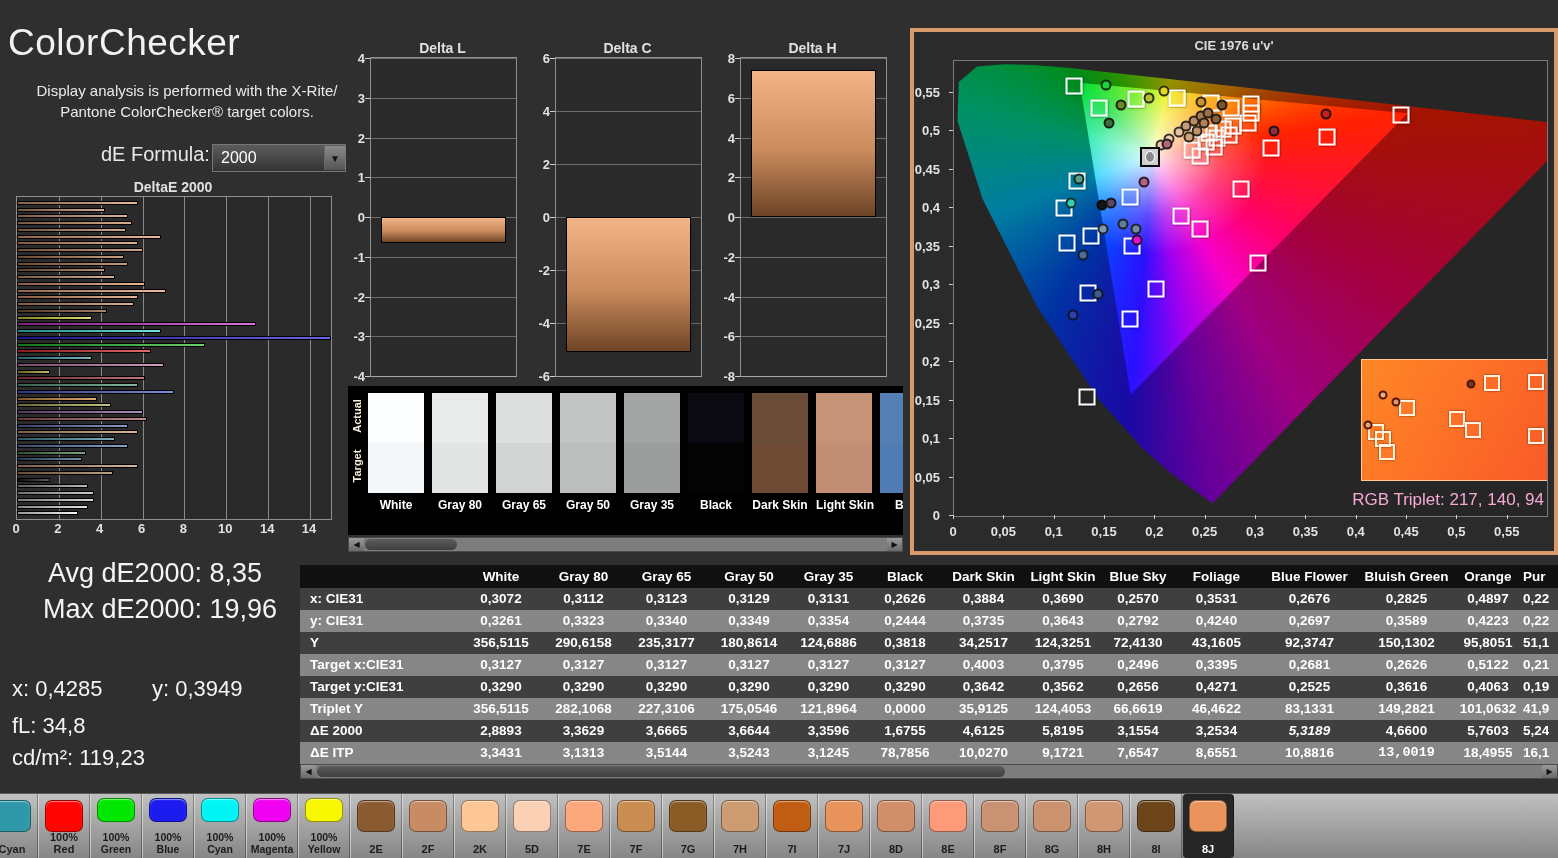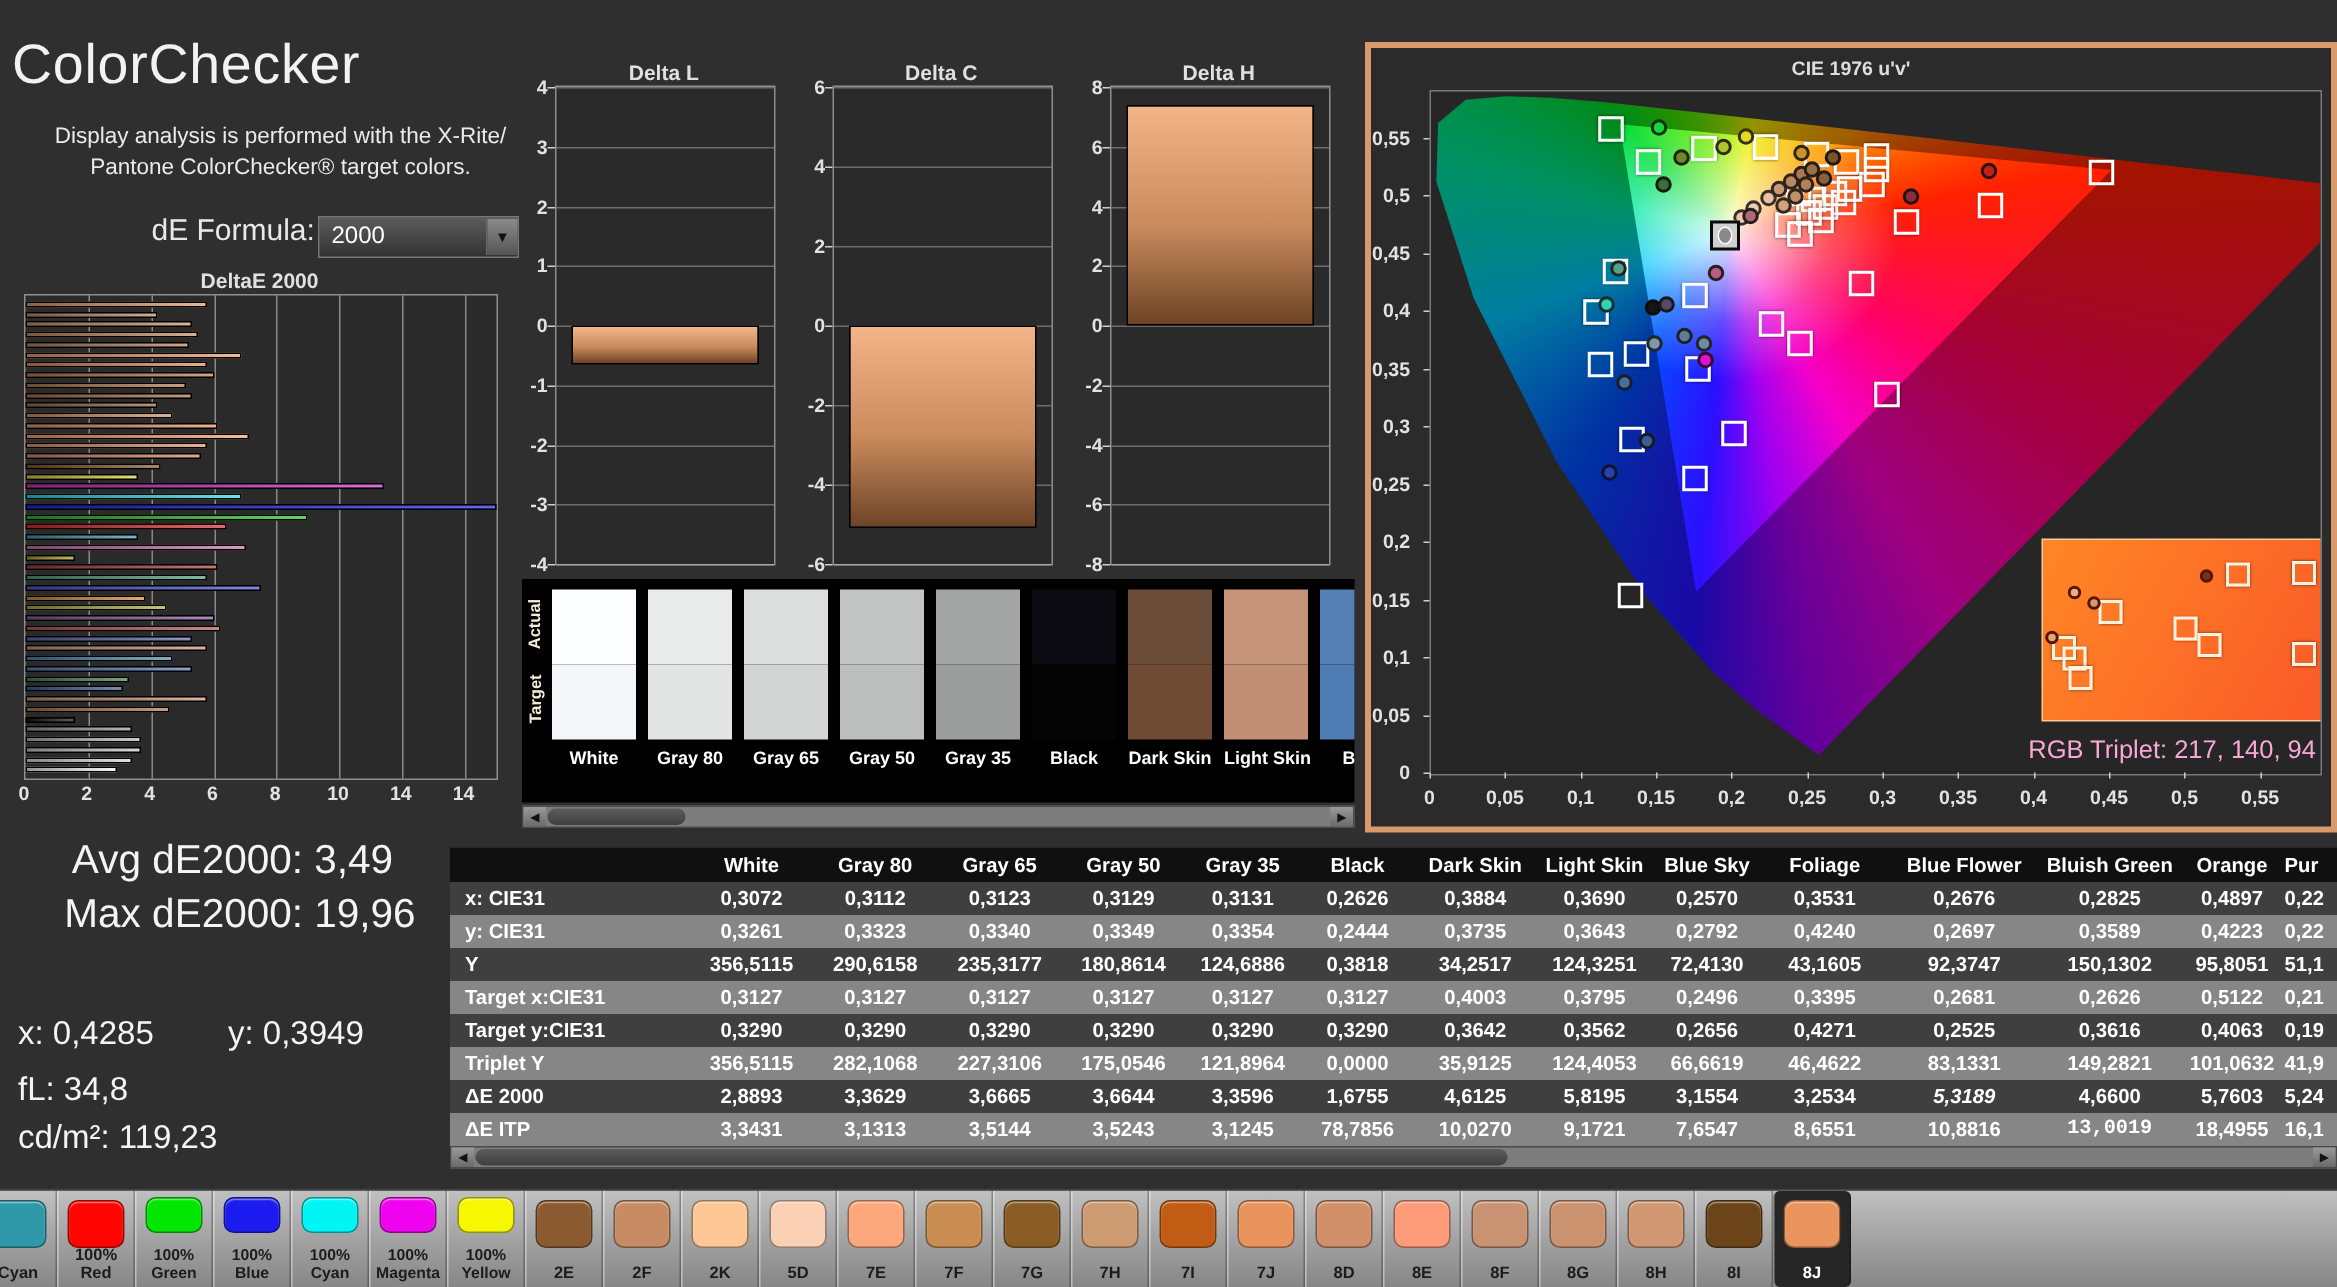--- a/index.html
+++ b/index.html
@@ -486,21 +486,21 @@
         <div class="cie-ylab" style="top: 406.012px; right: 614px;">0,1</div>
         <div class="cie-ynub" style="left: 35px; top: 406.012px;"></div>
         <div class="cie-ylab" style="top: 444.506px; right: 614px;">0,05</div>
         <div class="cie-ynub" style="left: 35px; top: 444.506px;"></div>
         <div class="cie-ylab" style="top: 483px; right: 614px;">0</div>
         <div class="cie-ynub" style="left: 35px; top: 483px;"></div>
       </div>
     <div class="abs" id="rgb-triplet">RGB Triplet: 217, 140, 94</div>
   </div>
 
-  <div class="abs metric-big" id="metric-avg">Avg dE2000: 3,49</div>
+  <div class="abs metric-big" id="metric-avg">Avg dE2000: 8,35</div>
   <div class="abs metric-big" id="metric-max">Max dE2000: 19,96</div>
   <div class="abs reading" id="reading-x">x: 0,4285</div>
   <div class="abs reading" id="reading-y">y: 0,3949</div>
   <div class="abs reading" id="reading-fl">fL: 34,8</div>
   <div class="abs reading" id="reading-cd">cd/m²: 119,23</div>
 
   <div class="abs" id="data-table">
       <div class="trow hdr">
         <div class="tcell rowhdr" style="width: 160px;"></div>
         <div class="tcell" style="width: 82px;">White</div>

